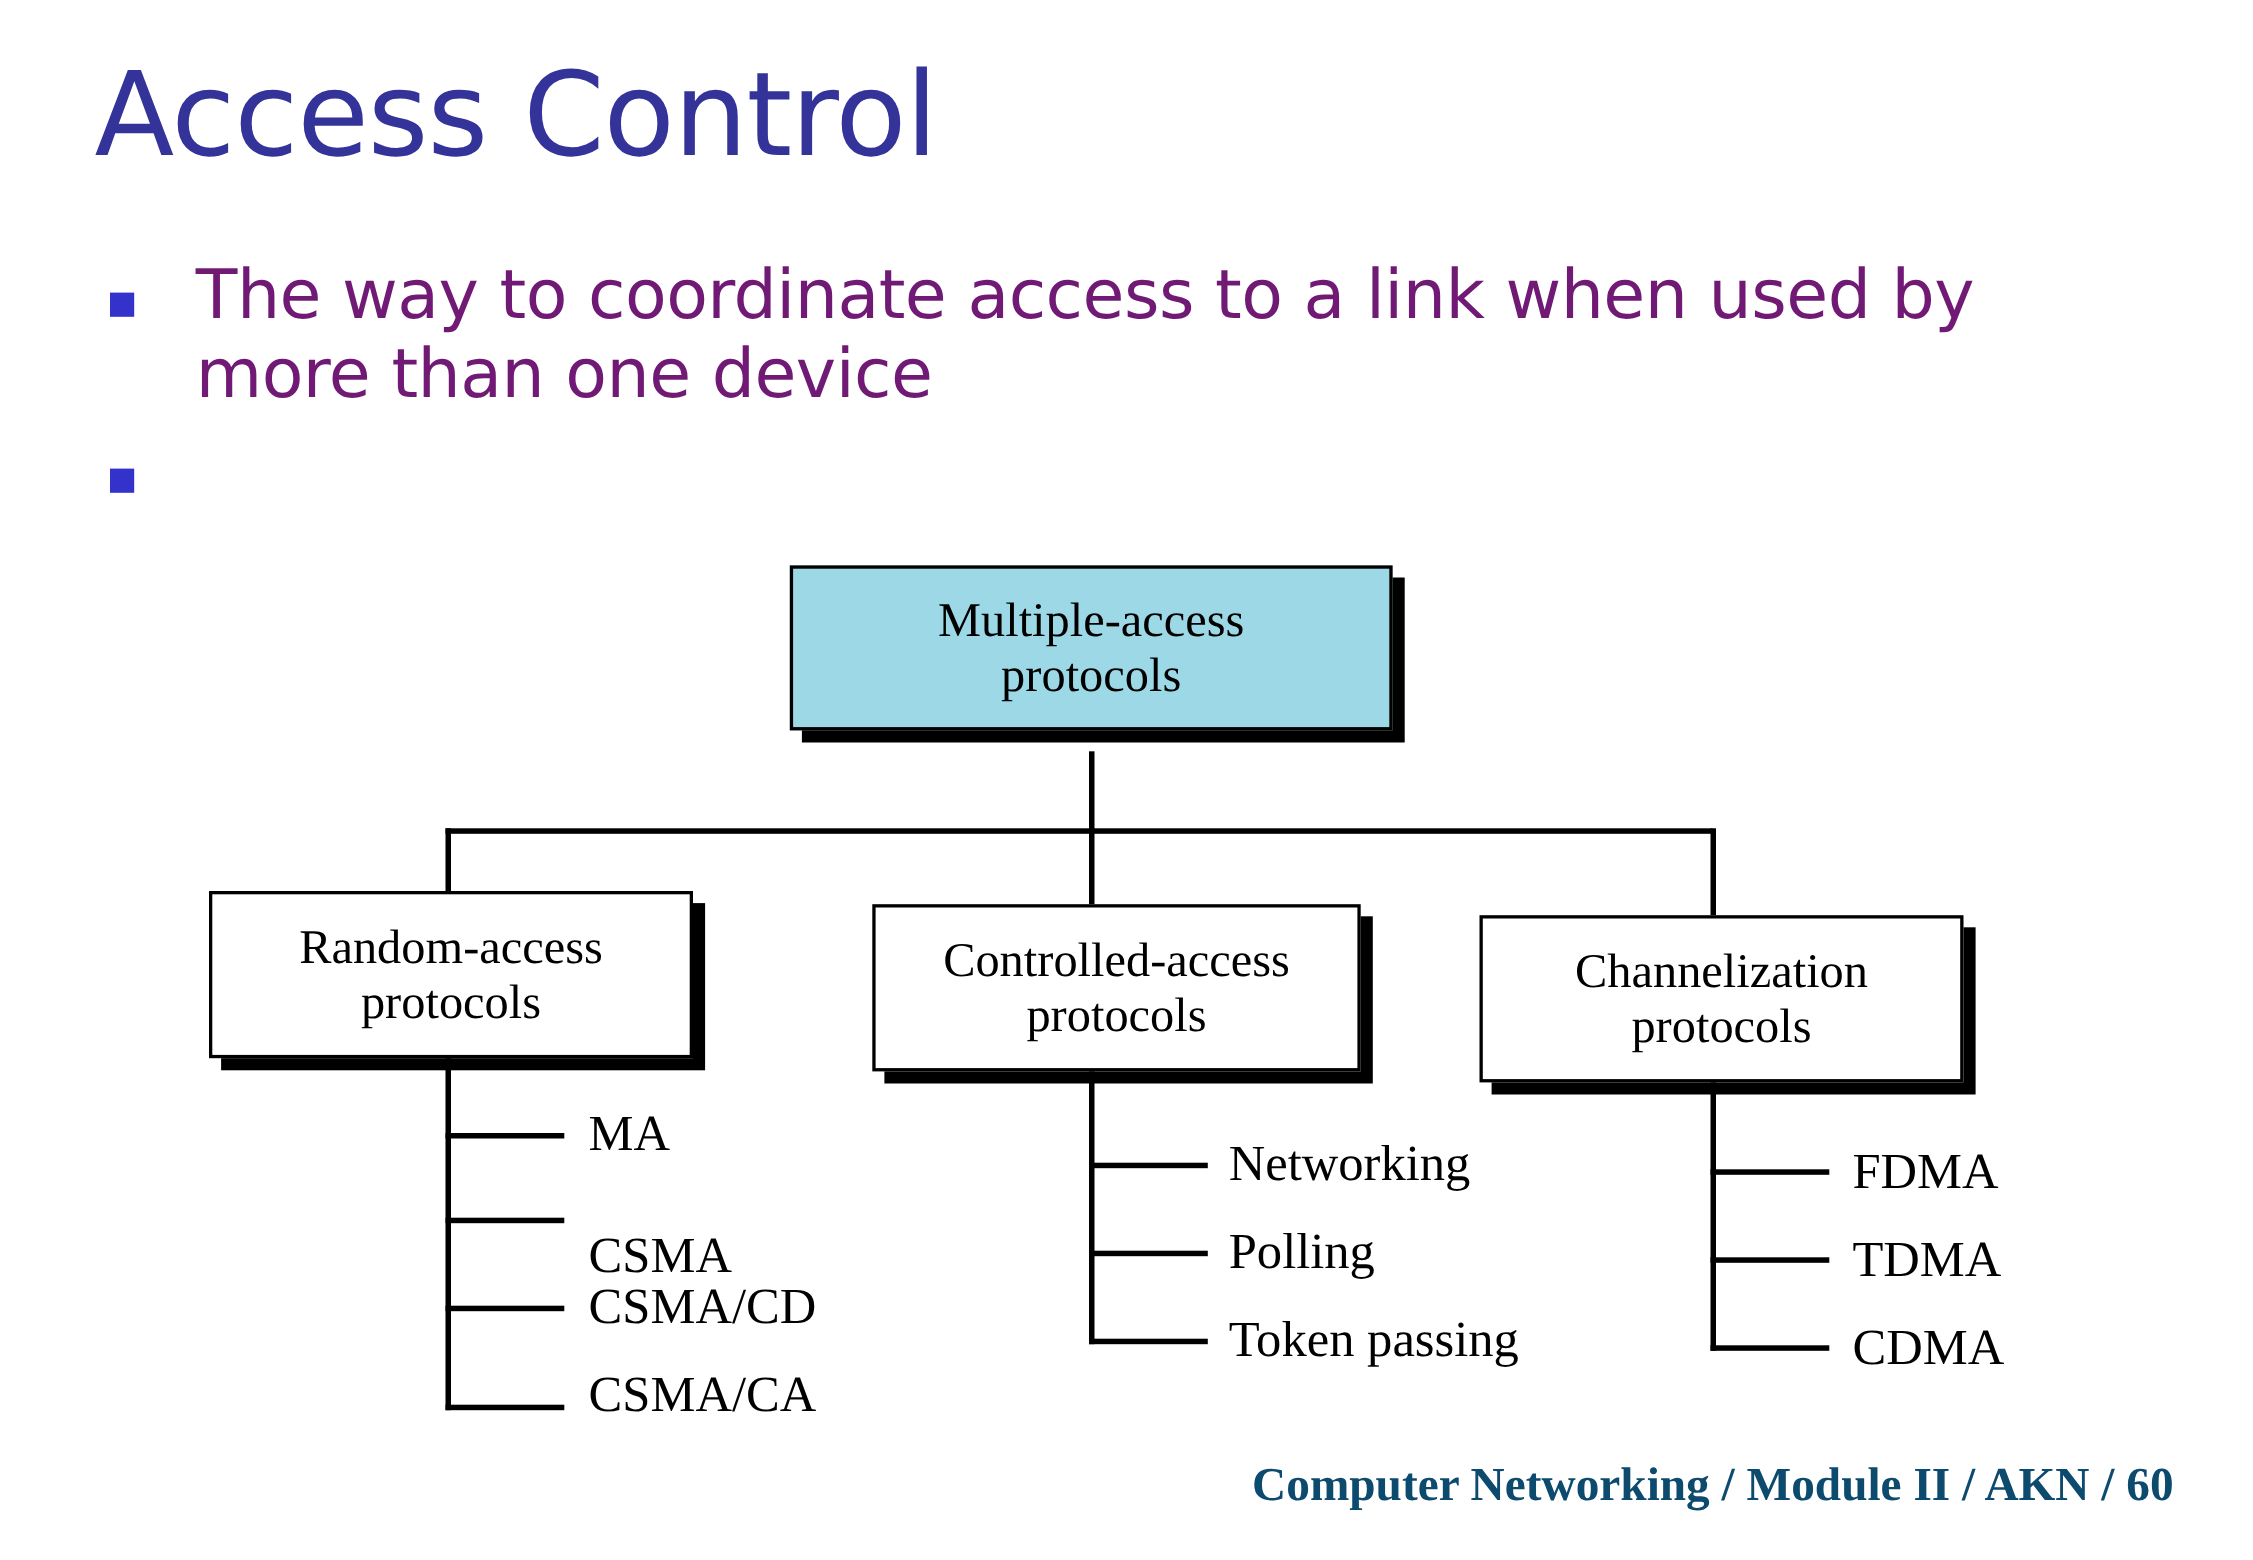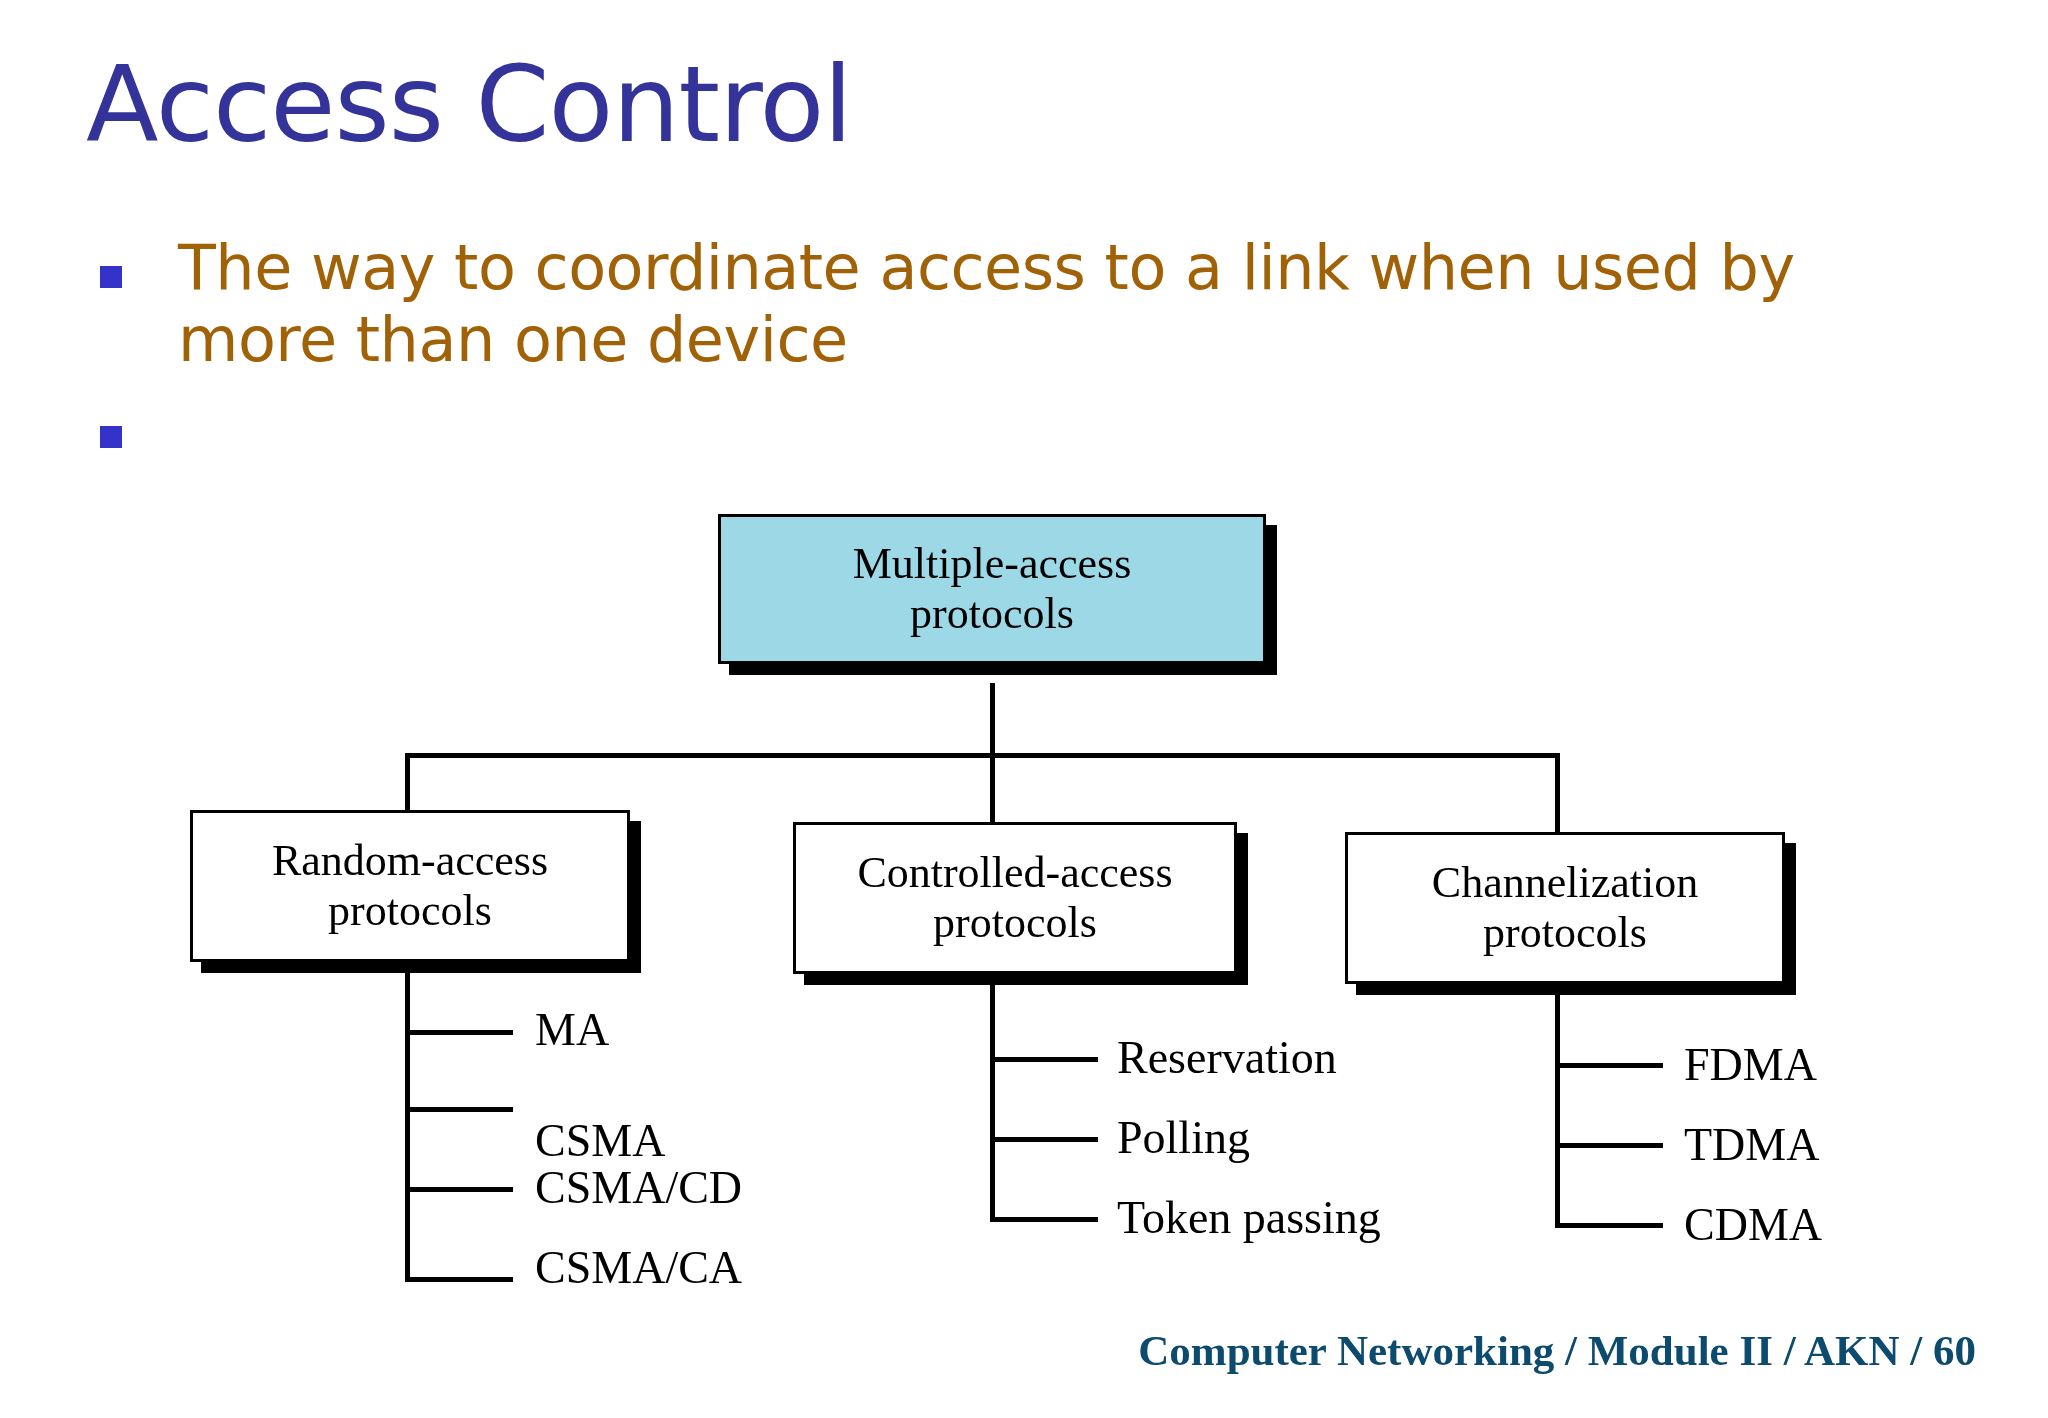--- a/index.html
+++ b/index.html
@@ -47,21 +47,21 @@
     left: 8px;
     top: 34px;
     width: 22px;
     height: 22px;
     background: #3333cc;
   }
   .bullet-text {
     font-family: "DejaVu Sans", sans-serif;
     font-size: 62px;
     line-height: 1.16;
-    color: #a16207;
+    color: #701a75;
     font-weight: 400;
     letter-spacing: -0.5px;
   }
 
   
   #diagram {
     position: absolute;
     left: 0;
     top: 0;
     width: 2048px;
@@ -200,21 +200,21 @@
     <div class="node-label">
       <span>Controlled-access</span><br>
       <span>protocols</span>
     </div>
   </div>
 
   <div class="line v" style="left:990px; top:974px; height:248px;"></div>
   <div class="line h" style="left:990px; top:1057px; width:108px;"></div>
   <div class="line h" style="left:990px; top:1137px; width:108px;"></div>
   <div class="line h" style="left:990px; top:1217px; width:108px;"></div>
-  <div class="leaf" style="left:1117px; top:1035px;">Reservation</div>
+  <div class="leaf" style="left:1117px; top:1035px;">Networking</div>
   <div class="leaf" style="left:1117px; top:1115px;">Polling</div>
   <div class="leaf" style="left:1117px; top:1195px;">Token passing</div>
 
   <div class="node" id="node-channel" style="background: rgb(255, 255, 255);">
     <div class="node-label">
       <span>Channelization</span><br>
       <span>protocols</span>
     </div>
   </div>
 

